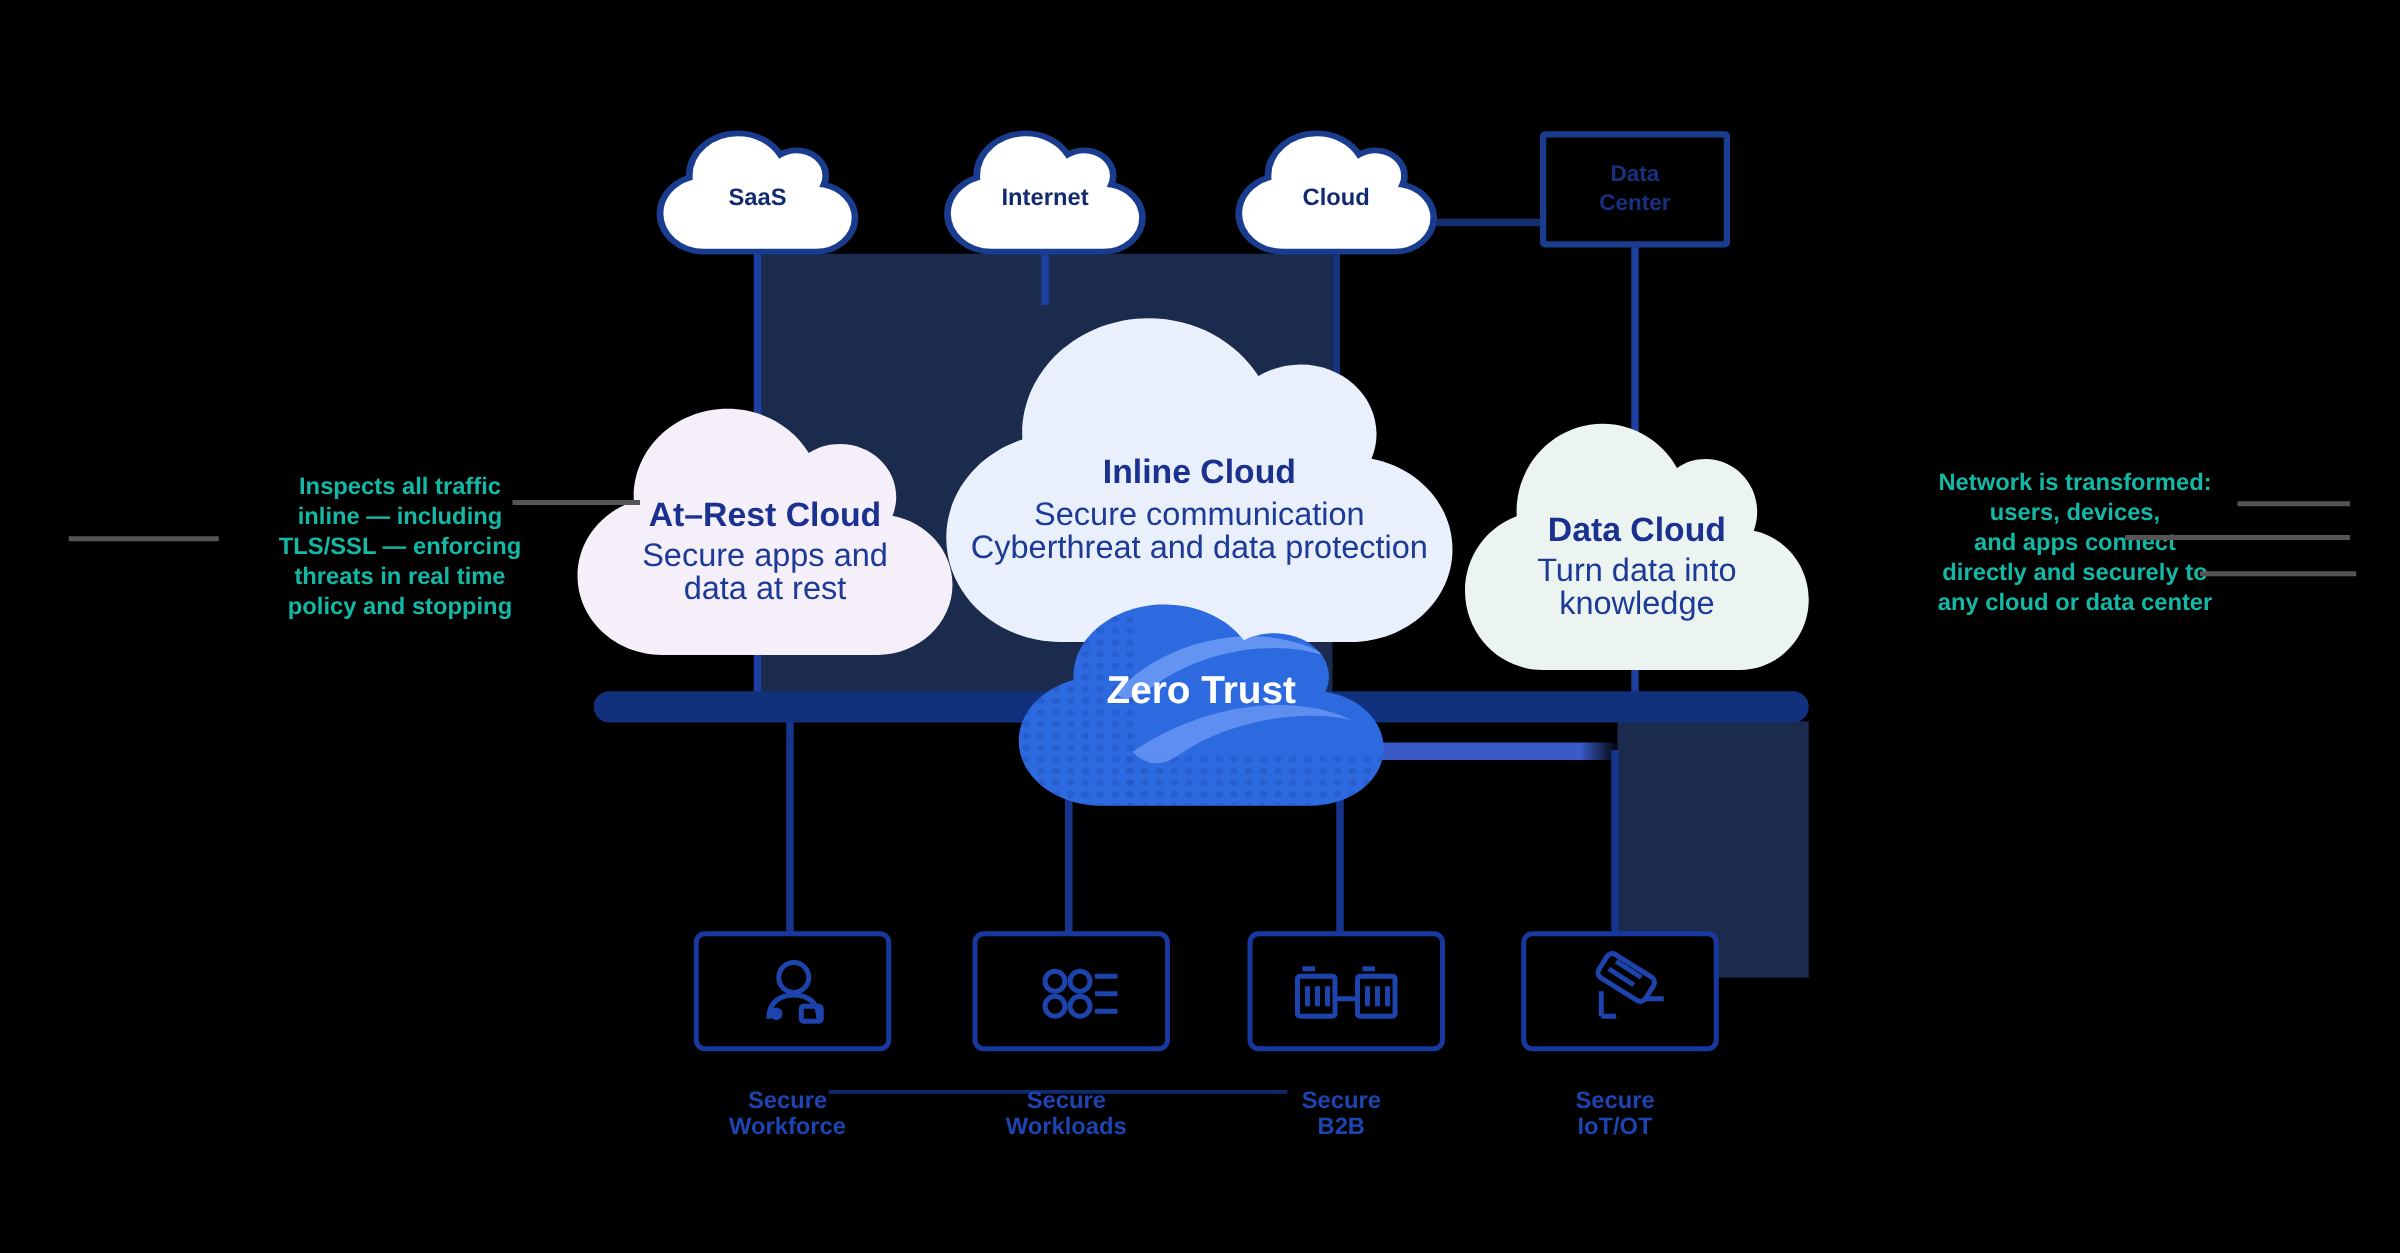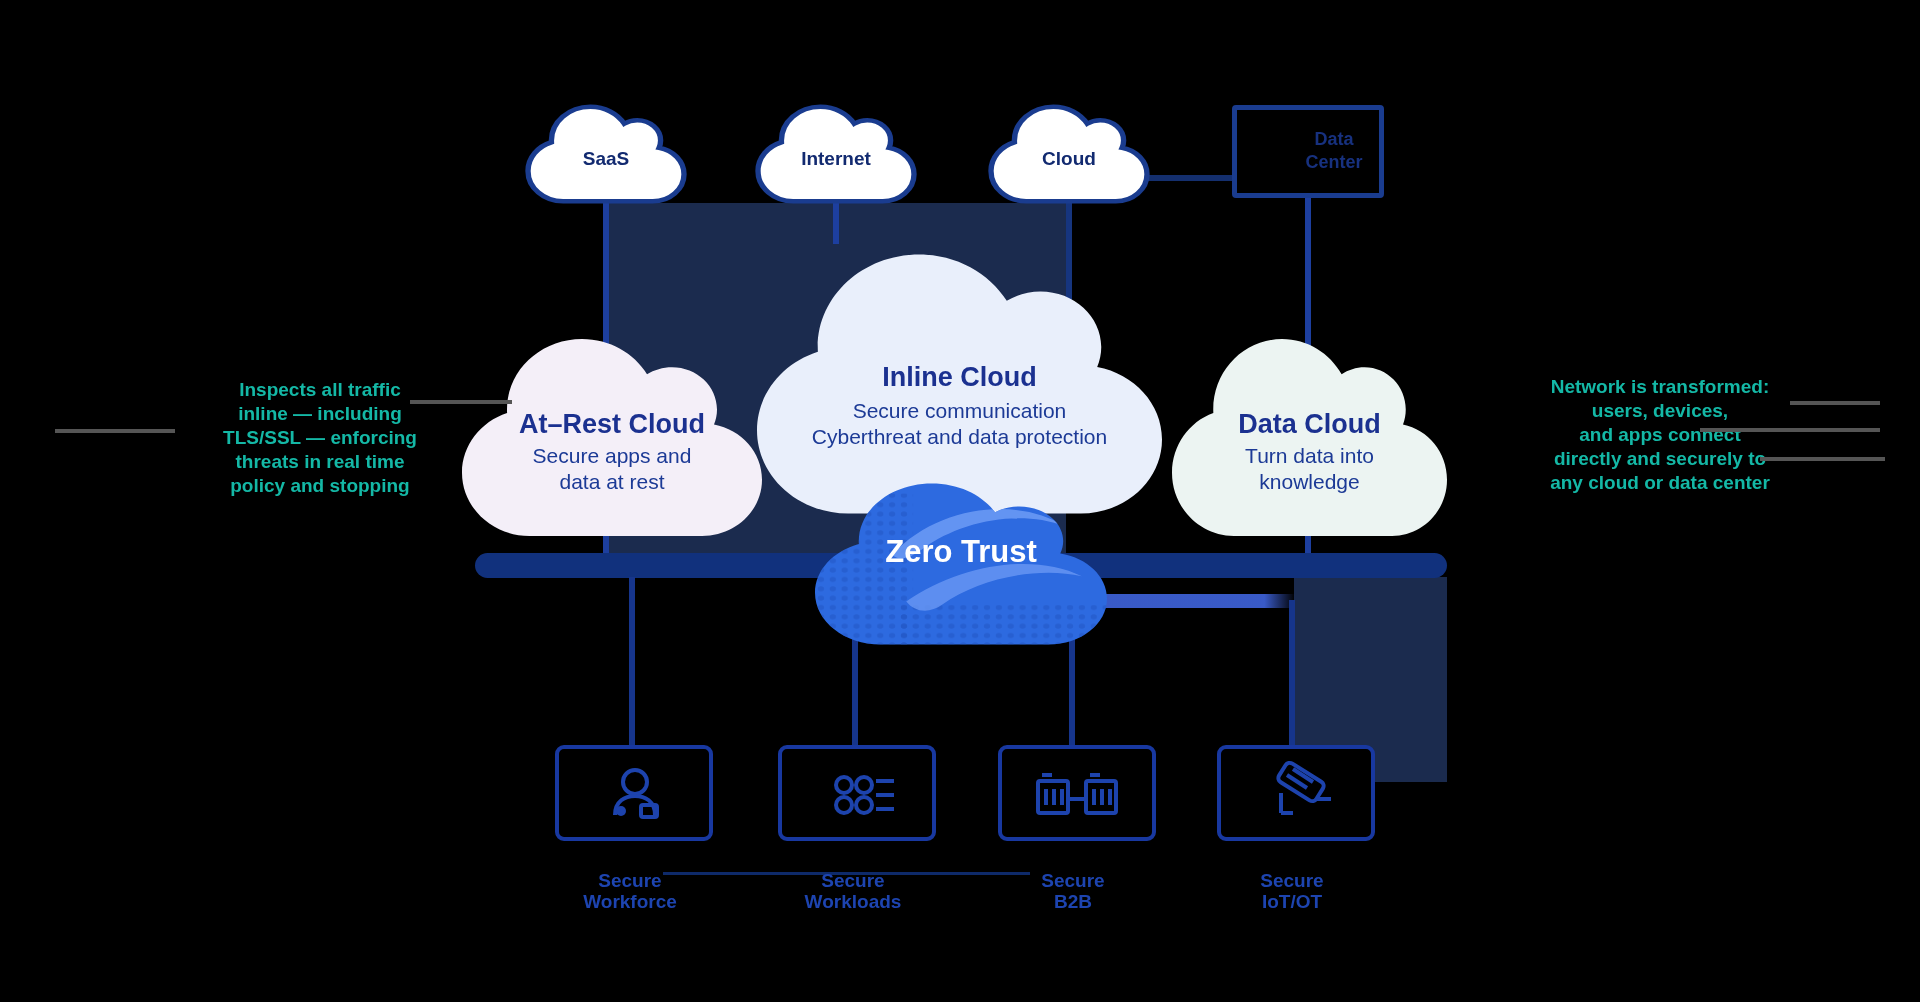--- a/index.html
+++ b/index.html
@@ -8,21 +8,21 @@
     font-family:"Liberation Sans", sans-serif;
   }
   .abs{position:absolute;}
   .panel{background:#1b2b4e;}
   .hline,.vline{background:#1d3f9f;}
   .bar{background:#11317d;border-radius:13px;}
   .cloud-label{color:#122a70;font-weight:bold;font-size:19px;text-align:center;}
   .dc-box{border:5px solid #1a3c8f;border-radius:4px;background:#000;}
   .dc-text{color:#17317f;font-weight:bold;font-size:18px;line-height:23px;text-align:center;}
   .mid-title{font-weight:bold;font-size:27px;color:#1b3190;text-align:center;}
-  .mid-body{font-size:21px;color:#1c3a96;text-align:center;line-height:26px;}
+  .mid-body{font-size:26px;color:#1c3a96;text-align:center;line-height:26px;}
   .zte-text{color:#fff;font-weight:bold;font-size:31px;line-height:36px;text-align:center;}
   .note{color:#14b8a6;font-weight:bold;font-size:19px;line-height:24px;text-align:center;}
   .rule{background:#555;}
   .navy-rule{background:#0e2a6a;}
   .bbox{border:4px solid #1838a0;border-radius:9px;background:#000;}
   .blabel{color:#1d44b0;font-weight:bold;font-size:19px;line-height:21px;text-align:center;}
   .strip{background:linear-gradient(90deg, rgba(60,95,210,0) 0%, rgba(60,95,210,.95) 12%, rgba(60,95,210,.95) 88%, rgba(60,95,210,0) 100%);}
   svg{display:block;overflow:visible;}
 </style>
 </head>
@@ -63,27 +63,27 @@
   </div>
 
   <div class="abs" style="left:991px;top:100px;width:156px;height:108px;">
     <svg width="156" height="108" viewBox="0 0 640 512" preserveAspectRatio="none">
       <path d="M0 336c0 79.5 64.5 144 144 144l368 0c70.7 0 128-57.3 128-128c0-61.9-44-113.6-102.4-125.4c4.1-10.7 6.4-22.4 6.4-34.6c0-53-43-96-96-96c-19.7 0-38.1 6-53.3 16.2C367 64.2 315.3 32 256 32C167.6 32 96 103.6 96 192c0 2.7 .1 5.4 .2 8.1C40.2 219.8 0 273.2 0 336z" fill="#ffffff" stroke="#1a3c8f" stroke-width="22"></path>
     </svg>
     <div class="abs cloud-label" style="left:0;top:48px;width:156px;">Cloud</div>
   </div>
 
   <div class="abs dc-box" style="left:1232px;top:105px;width:142px;height:83px;">
-    <div class="abs dc-text" style="left:0;top:18px;width:142px;padding-left:26px;">
+    <div class="abs dc-text" style="left:0;top:18px;width:142px;">
       <div>Data</div>
       <div>Center</div>
     </div>
   </div>
 
-  <div class="abs" style="left:462px;top:325px;width:300px;height:225px;">
+  <div class="abs" style="left:462px;top:313px;width:300px;height:225px;">
     <svg width="300" height="225" viewBox="0 0 640 512" preserveAspectRatio="none">
       <path d="M0 336c0 79.5 64.5 144 144 144l368 0c70.7 0 128-57.3 128-128c0-61.9-44-113.6-102.4-125.4c4.1-10.7 6.4-22.4 6.4-34.6c0-53-43-96-96-96c-19.7 0-38.1 6-53.3 16.2C367 64.2 315.3 32 256 32C167.6 32 96 103.6 96 192c0 2.7 .1 5.4 .2 8.1C40.2 219.8 0 273.2 0 336z" fill="#f4eff8"></path>
     </svg>
     <div class="abs mid-title" style="left:0;top:84px;width:300px;">At–Rest Cloud</div>
     <div class="abs mid-body" style="left:0;top:118px;width:300px;">
       <div>Secure apps and</div>
       <div>data at rest</div>
     </div>
   </div>
 

